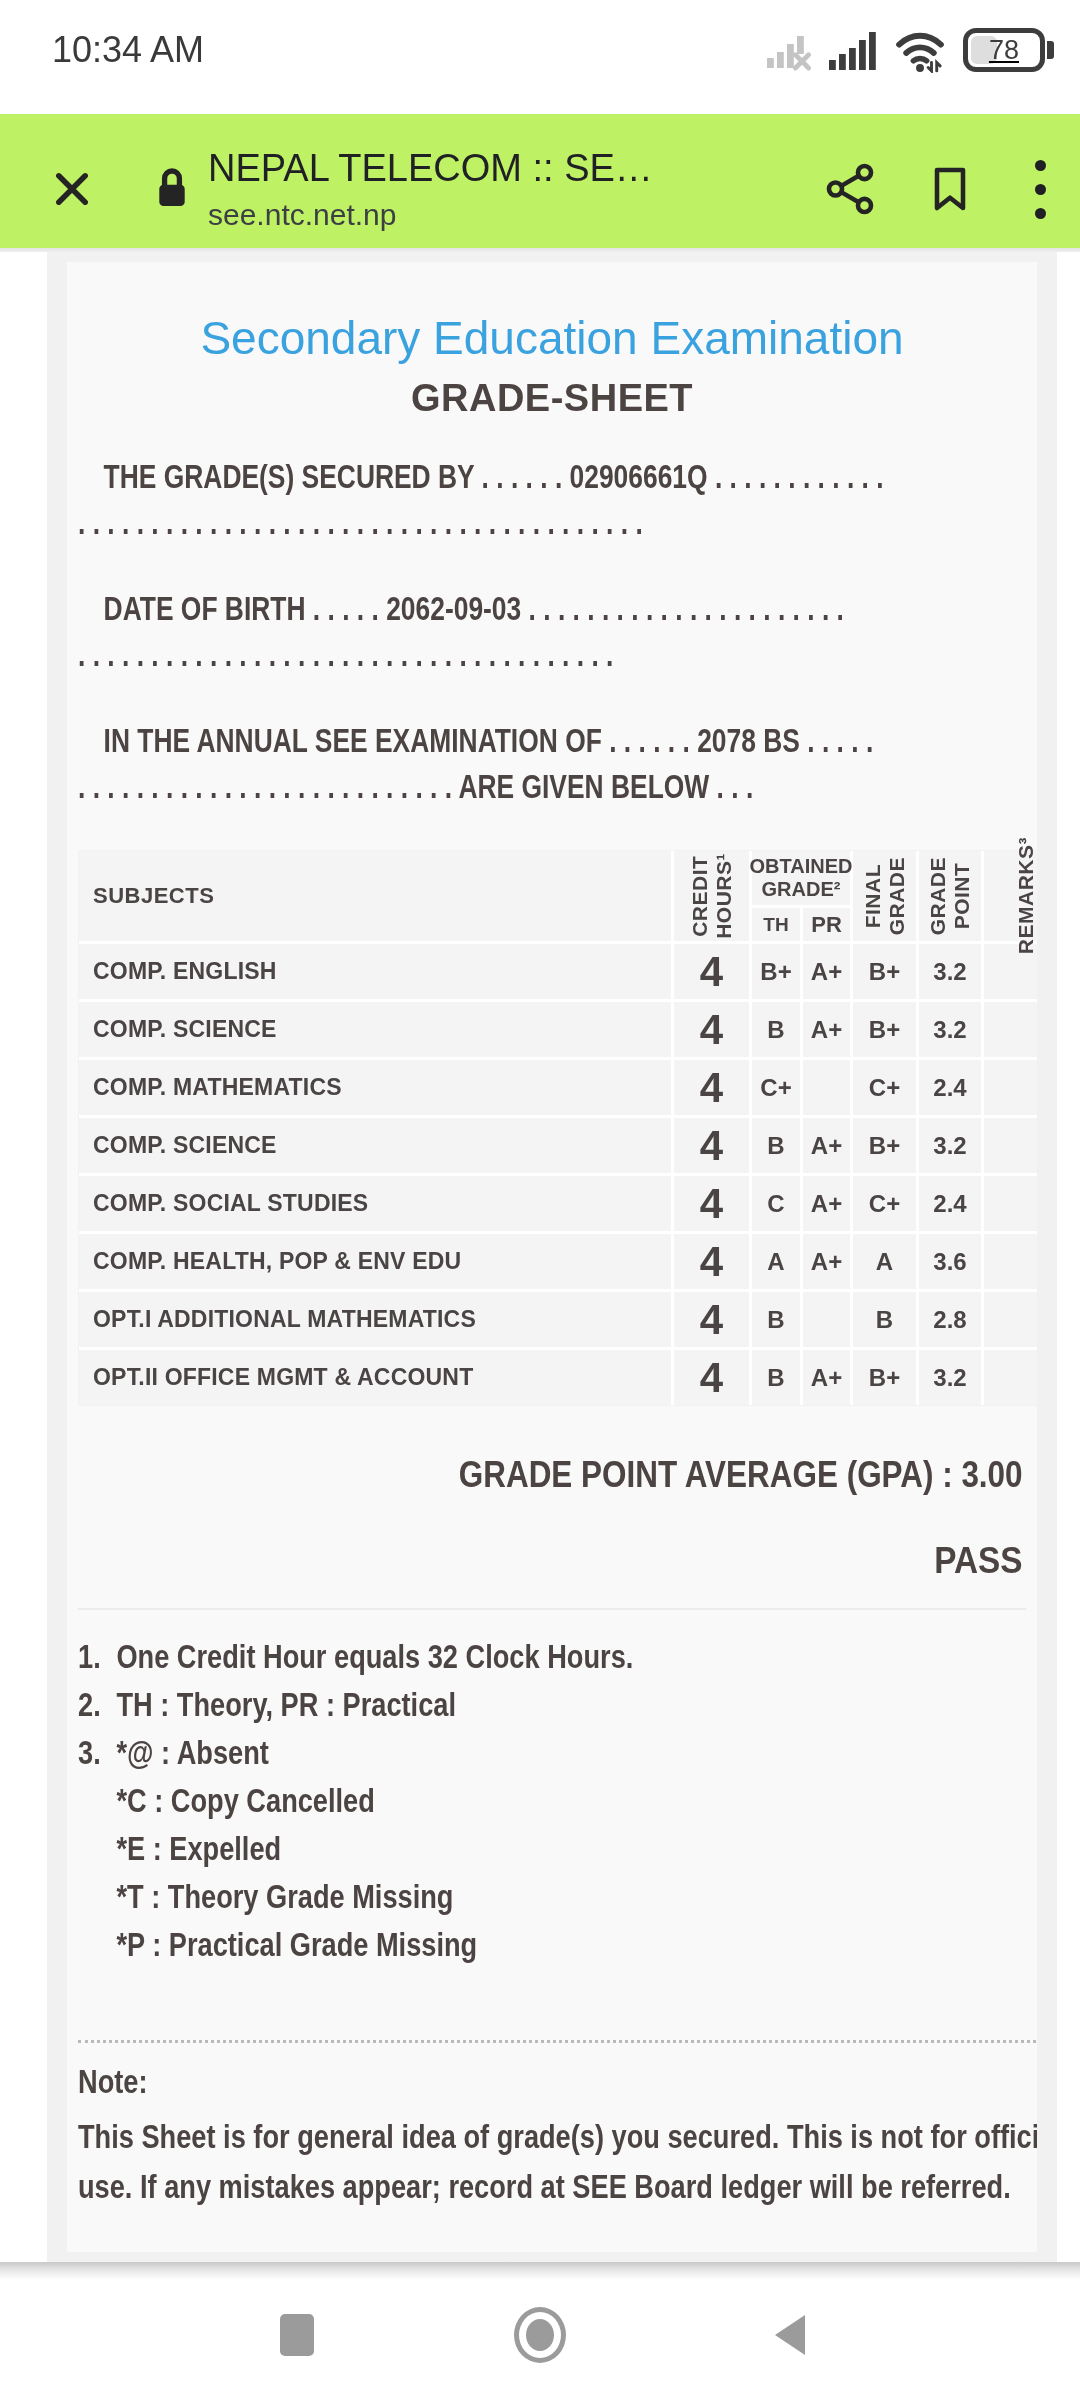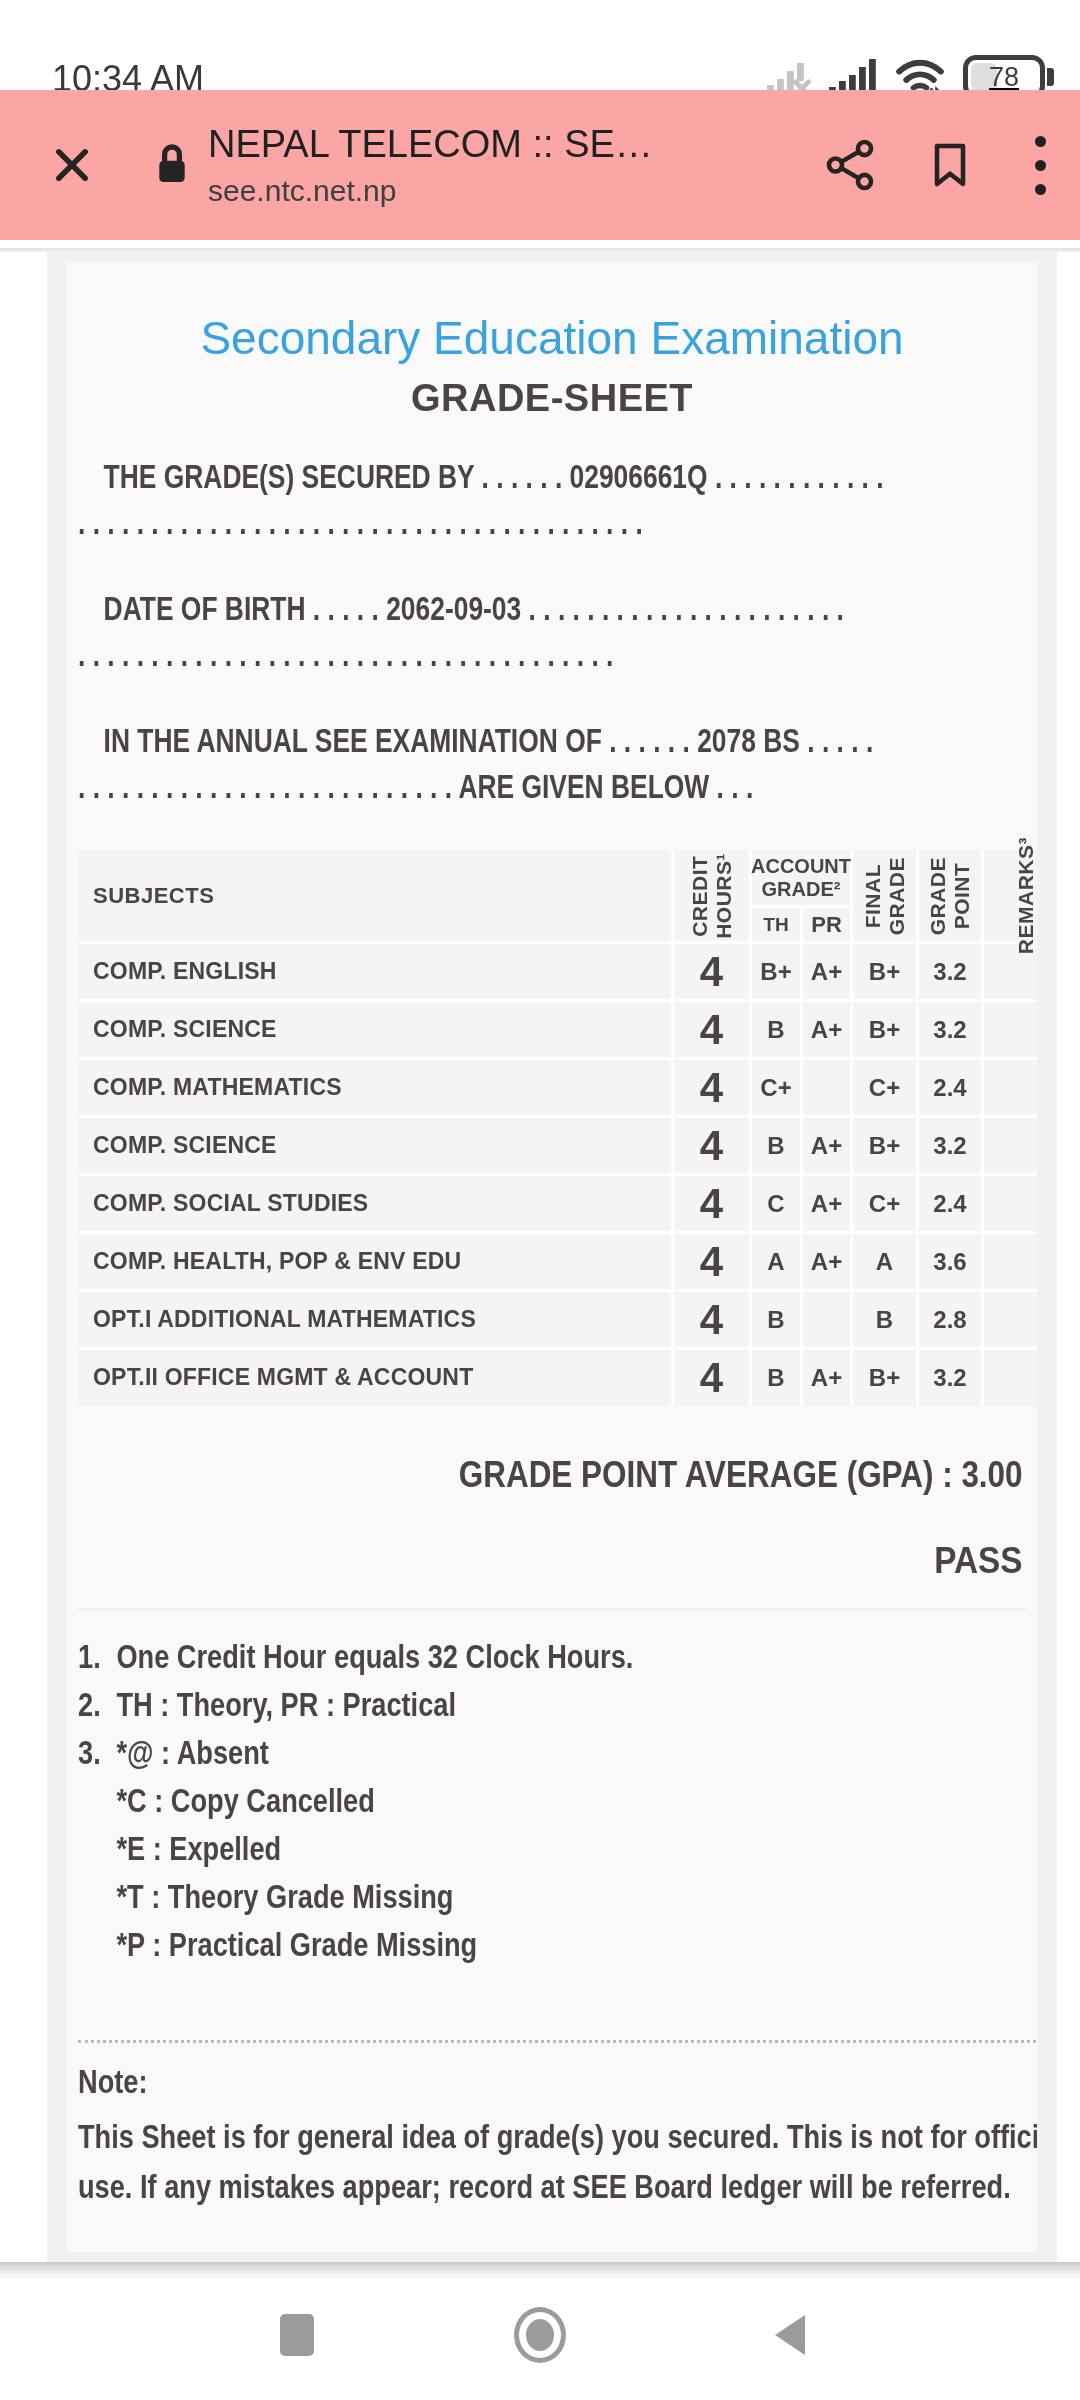--- a/index.html
+++ b/index.html
@@ -2,33 +2,33 @@
 <html style="--accent-blue: #3aa2df; --page-text: #4b4442;"><head>
 <meta charset="utf-8">
 <style>
   * { margin:0; padding:0; box-sizing:border-box; }
   html,body { background:#fff; }
   body { font-family:"Liberation Sans","DejaVu Sans",sans-serif; }
   .screen { position:relative; width:1080px; height:2400px; background:#fff; overflow:hidden; }
 
   
   .status-bar { position:absolute; top:0; left:0; width:1080px; height:100px;
-    display:flex; align-items:flex-end; justify-content:space-between;
+    display:flex; align-items:center; justify-content:space-between;
     padding:0 26px 0 52px; background:#fff; }
   .status-time { font-size:36px; color:#3a3a3a; letter-spacing:0; }
   .status-icons { display:flex; align-items:center; gap:16px; }
   .batt { position:relative; width:82px; height:44px; border:5px solid #3d3d3d; border-radius:13px;
     display:flex; align-items:center; justify-content:center; }
   .batt-fill { position:absolute; left:3px; top:3px; bottom:3px; width:26px; background:#dedede; border-radius:6px; }
   .batt-num { position:relative; font-size:27px; color:#3d3d3d; }
   .batt-nub { width:7px; height:18px; background:#3d3d3d; border-radius:0 3px 3px 0; margin-left:2px; }
 
   
-  .toolbar { position:absolute; top:90px; left:0; width:1080px; height:150px;
-    display:flex; align-items:center; background:#fca5a5; }
+  .toolbar { position:absolute; top:114px; left:0; width:1080px; height:150px;
+    display:flex; align-items:center; background:#bef264; }
   .toolbar-divider { position:absolute; top:248px; left:0; width:1080px; height:4px;
     background:linear-gradient(to bottom,#e3e3e3,#efefef); }
   .tb-close { margin-left:48px; display:flex; align-items:center; justify-content:center; width:48px; height:48px; }
   .tb-lock { margin-left:58px; display:flex; align-items:flex-end; }
   .tb-text { margin-left:18px; display:flex; flex-direction:column; gap:8px; flex:1; min-width:0; }
   .tb-title { font-size:38px; color:#202124; white-space:nowrap; overflow:hidden; }
   .tb-url { font-size:30px; color:#3c4043; white-space:nowrap; }
   .tb-actions { display:flex; align-items:center; gap:0; }
   .tb-btn { width:100px; height:100px; display:flex; align-items:center; justify-content:center; }
   .tb-btn.menu { width:80px; }
@@ -206,21 +206,21 @@
               <div class="intro-line first">IN THE ANNUAL SEE EXAMINATION OF . . . . . . 2078 BS . . . . .</div>
               <div class="intro-line">. . . . . . . . . . . . . . . . . . . . . . . . . . ARE GIVEN BELOW . . .</div>
             </div>
           </div>
 
         <div class="grade-table" id="grade-table">
           <div class="cell th-subjects">SUBJECTS</div>
           <div class="cell th-credit">
             <span class="vert"><span>CREDIT</span><br><span>HOURS¹</span></span>
           </div>
-          <div class="cell th-obtained">ACCOUNT GRADE²</div>
+          <div class="cell th-obtained">OBTAINED GRADE²</div>
           <div class="cell th-th">TH</div>
           <div class="cell th-pr">PR</div>
           <div class="cell th-final">
             <span class="vert"><span>FINAL</span><br><span>GRADE</span></span>
           </div>
           <div class="cell th-gp">
             <span class="vert"><span>GRADE</span><br><span>POINT</span></span>
           </div>
           <div class="cell th-remarks">
             <span class="vert"><span>REMARKS³</span></span>

